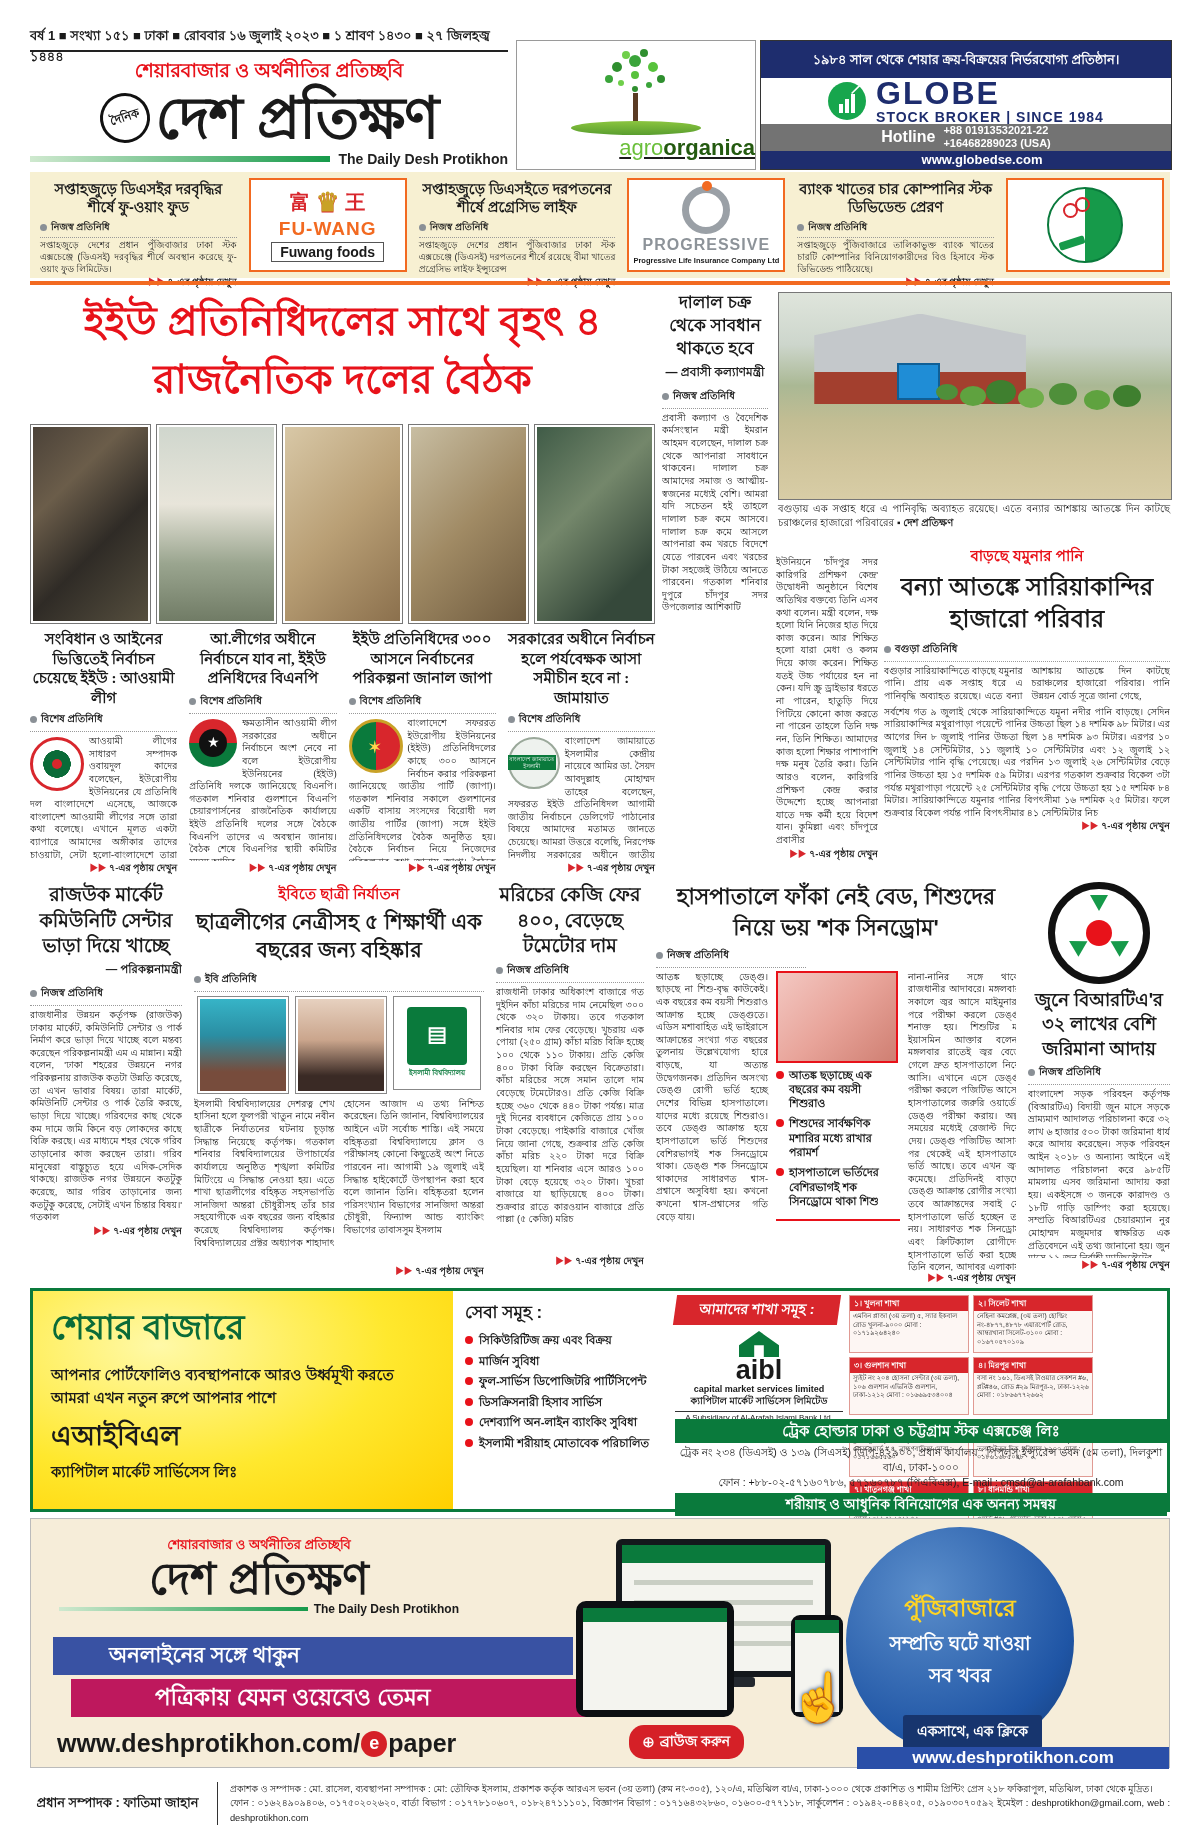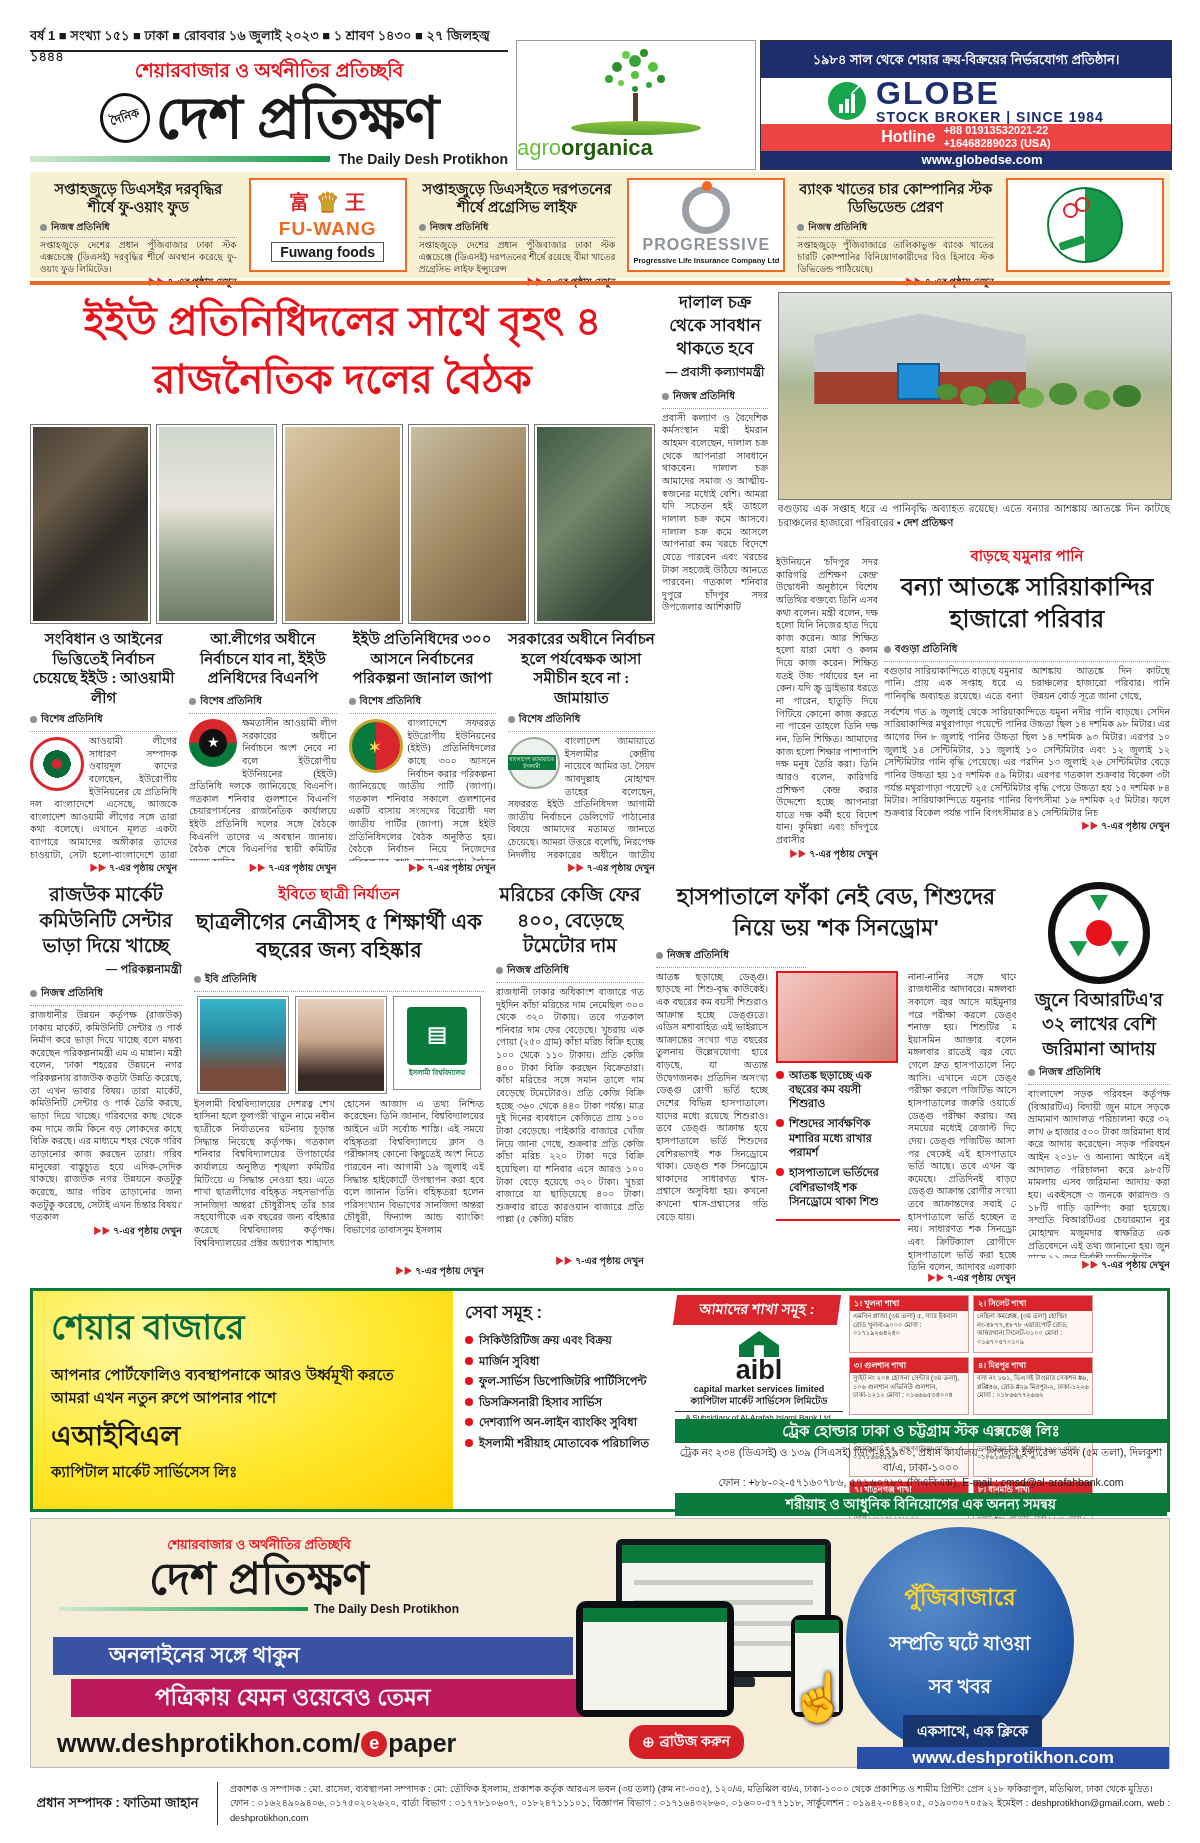--- a/index.html
+++ b/index.html
@@ -16,33 +16,33 @@
   .bigtitle{font-size:58px;font-weight:bold;letter-spacing:-1px;line-height:1.05;}
   .subrow{display:flex;align-items:center;gap:8px;margin-top:2px;}
   .greenbar{flex:1;height:6px;background:linear-gradient(90deg,#cfe9cf,#169a4a);}
   .subtitle{font-size:14px;font-weight:bold;color:#222;}
   
   .agro{left:516px;top:40px;width:238px;height:128px;border:1px solid #9a9a9a;background:#fff;}
   .tree-canopy{position:absolute;left:112px;top:14px;width:12px;height:12px;border-radius:50%;background:#3aa43a;
     box-shadow:-18px 6px 0 -1px #2f8f2f,18px 6px 0 -1px #57c23b,-9px -6px 0 -2px #6fcf4a,9px -8px 0 -2px #2f8f2f,0 14px 0 -2px #57c23b,-26px 18px 0 -2px #3aa43a,26px 18px 0 -2px #2f8f2f,-14px 22px 0 -3px #6fcf4a,14px 24px 0 -3px #3aa43a,0 28px 0 -3px #2f8f2f;}
   .tree-trunk{position:absolute;left:116px;top:52px;width:5px;height:30px;background:#5a3b23;}
   .tree-ground{position:absolute;left:54px;top:80px;width:130px;height:14px;border-radius:50%;background:linear-gradient(180deg,#8bc53f,#5a9e2f);}
-  .agro-name{position:absolute;left:0;bottom:8px;width:100%;text-align:left;font-size:22px;}
+  .agro-name{position:absolute;left:0;bottom:8px;width:100%;text-align:right;font-size:22px;text-decoration:underline;}
   .agro-name .a1{color:#6abf3a;}
   .agro-name .a2{color:#245a10;font-weight:bold;}
   .globe{left:760px;top:40px;width:410px;height:128px;border:1px solid #333;display:flex;flex-direction:column;}
   .globe-top{background:#1e2d6e;color:#fff;font-size:13px;font-weight:bold;text-align:center;padding:3px 6px;line-height:1.35;height:34px;display:flex;align-items:center;justify-content:center;}
   .globe-mid{background:#fff;display:flex;align-items:center;justify-content:center;gap:10px;height:46px;}
   .glb{width:38px;height:38px;border-radius:50%;background:#17a64d;position:relative;flex:0 0 auto;}
   .glb .bar1,.glb .bar2,.glb .bar3{position:absolute;bottom:7px;width:4px;background:#fff;}
   .glb .bar1{left:11px;height:9px;} .glb .bar2{left:17px;height:14px;} .glb .bar3{left:23px;height:19px;}
   .glb .arrow{position:absolute;right:2px;top:-2px;color:#fff;font-size:16px;font-weight:bold;}
   .globe-name{color:#1e2d6e;font-size:32px;font-weight:bold;letter-spacing:2px;line-height:1;}
   .globe-sub{color:#1e2d6e;font-size:14px;font-weight:bold;letter-spacing:1px;}
-  .globe-hot{background:#ef4444;color:#fff;display:flex;align-items:center;justify-content:center;gap:8px;height:30px;}
+  .globe-hot{background:#737373;color:#fff;display:flex;align-items:center;justify-content:center;gap:8px;height:30px;}
   .hotlbl{font-size:16px;font-weight:bold;}
   .hotph{font-size:11px;font-weight:bold;line-height:1.2;}
   .globe-web{background:#1e2d6e;color:#fff;text-align:center;font-size:13px;font-weight:bold;height:18px;line-height:18px;padding-left:32px;}
   
   .teasers{left:30px;top:172px;width:1140px;height:106px;background:#f7f0d2;display:flex;gap:8px;padding:6px;box-sizing:border-box;}
   .tcell{flex:1.3;padding:2px 4px;min-width:0;}
   .ttitle{font-size:14.5px;font-weight:bold;text-align:center;line-height:1.25;}
   .trep{display:flex;align-items:center;gap:4px;font-size:9.5px;font-weight:bold;border-bottom:1px dotted #999;padding:2px 0;margin:2px 0;}
   .dot{width:7px;height:7px;border-radius:50%;background:#8a9096;flex:0 0 auto;}
   .tbody{font-size:9px;line-height:1.3;text-align:justify;}
@@ -166,21 +166,21 @@
   .bluebar{position:absolute;left:22px;top:118px;width:520px;height:38px;background:#3952a3;color:#fff;font-size:21px;font-weight:bold;display:flex;align-items:center;padding-left:56px;box-sizing:border-box;}
   .redbar{position:absolute;left:40px;top:160px;width:540px;height:38px;background:#be185d;color:#fff;font-size:23px;font-weight:bold;display:flex;align-items:center;padding-left:84px;box-sizing:border-box;}
   .epurl{position:absolute;left:26px;top:210px;font-size:25px;font-weight:bold;display:flex;align-items:center;}
   .ecirc{width:26px;height:26px;border-radius:50%;background:#d52027;color:#fff;display:inline-flex;align-items:center;justify-content:center;font-size:18px;margin:0 1px;}
   .monitor{position:absolute;left:585px;top:20px;width:215px;height:138px;background:#14181c;border-radius:6px;padding:6px;box-sizing:border-box;}
   .screen{width:100%;height:100%;background:linear-gradient(180deg,#0a7a3c 0 14%,#f4f4ef 14% 100%);position:relative;overflow:hidden;}
   .screen .ln{position:absolute;left:6%;width:88%;height:5px;background:#c9cec4;}
   .mstand{position:absolute;left:660px;top:158px;width:64px;height:10px;background:#23282e;border-radius:3px;}
   .tablet{position:absolute;left:545px;top:82px;width:158px;height:116px;background:#0c0f12;border-radius:10px;padding:7px;box-sizing:border-box;}
   .phone{position:absolute;left:760px;top:96px;width:52px;height:102px;background:#0c0f12;border-radius:9px;padding:5px 4px;box-sizing:border-box;}
-  .bigcircle{position:absolute;left:815px;top:8px;width:228px;height:228px;border-radius:50%;background:radial-gradient(circle at 35% 28%,#5b8ecb,#1f55a5 68%,#14386f);display:flex;flex-direction:column;align-items:center;justify-content:center;gap:11px;}
+  .bigcircle{position:absolute;left:815px;top:8px;width:228px;height:228px;border-radius:50%;background:radial-gradient(circle at 35% 28%,#5b8ecb,#1f55a5 68%,#14386f);display:flex;flex-direction:column;align-items:center;justify-content:center;gap:0;}
   .bc1{color:#ffd424;font-size:23px;font-weight:bold;}
   .bc2{color:#fff;font-size:19px;font-weight:bold;}
   .hand{position:absolute;left:758px;top:150px;color:#fff;font-size:48px;text-shadow:0 0 4px #14386f;}
   .onebox{position:absolute;left:872px;top:196px;background:#17356e;color:#fff;font-size:14px;font-weight:bold;padding:5px 14px;border-radius:3px;}
   .browse{position:absolute;left:598px;top:206px;background:#d52027;color:#fff;font-size:14px;font-weight:bold;padding:5px 14px;border-radius:15px;display:flex;align-items:center;gap:6px;}
   .bweb{position:absolute;left:826px;top:228px;right:0;background:#2a4fa8;color:#fff;font-size:17px;font-weight:bold;text-align:center;height:22px;line-height:22px;}
   
   .footer{left:30px;top:1782px;width:1140px;display:flex;align-items:center;gap:12px;}
   .f-ed{flex:0 0 175px;font-size:13px;font-weight:bold;text-align:center;}
   .f-div{width:1px;align-self:stretch;background:#333;}

